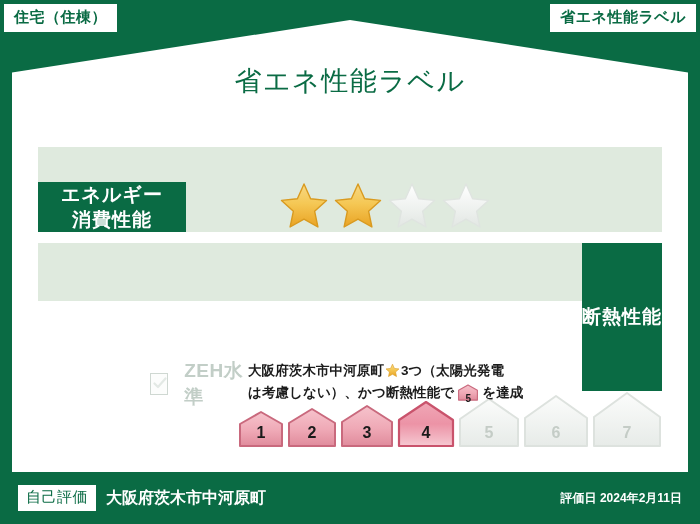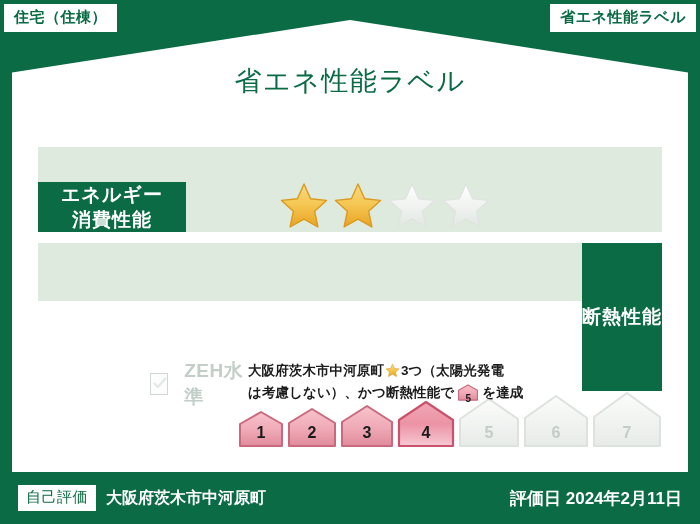--- a/index.html
+++ b/index.html
@@ -233,21 +233,21 @@
   .address {
     color: #ffffff;
     font-size: 16px;
     font-weight: bold;
     margin-left: 10px;
     white-space: nowrap;
   }
   .eval-date {
     margin-left: auto;
     color: #ffffff;
-    font-size: 17px;
+    font-size: 12px;
     font-weight: bold;
     white-space: nowrap;
     padding-left: 8px;
   }
 </style>
 </head>
 <body>
 
 <div class="label-canvas">
 

